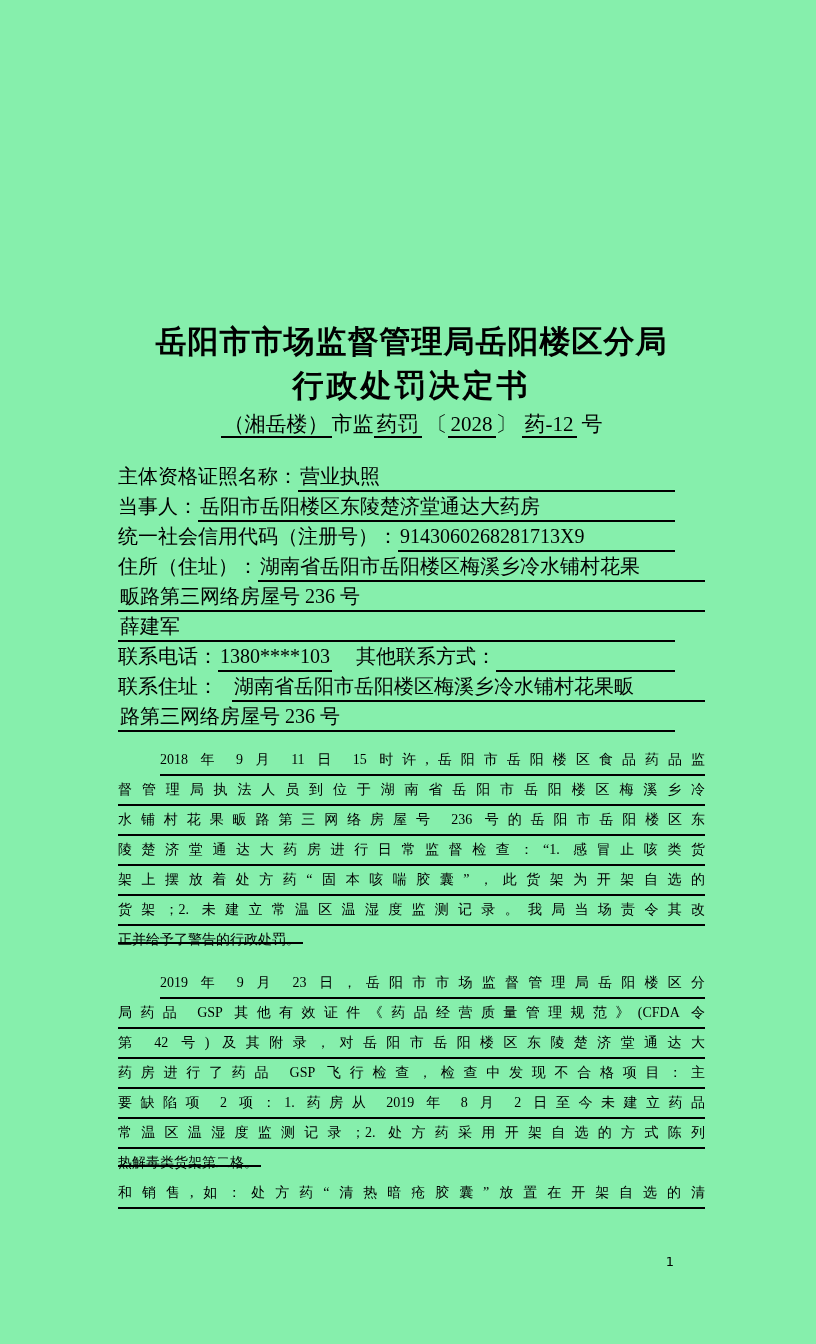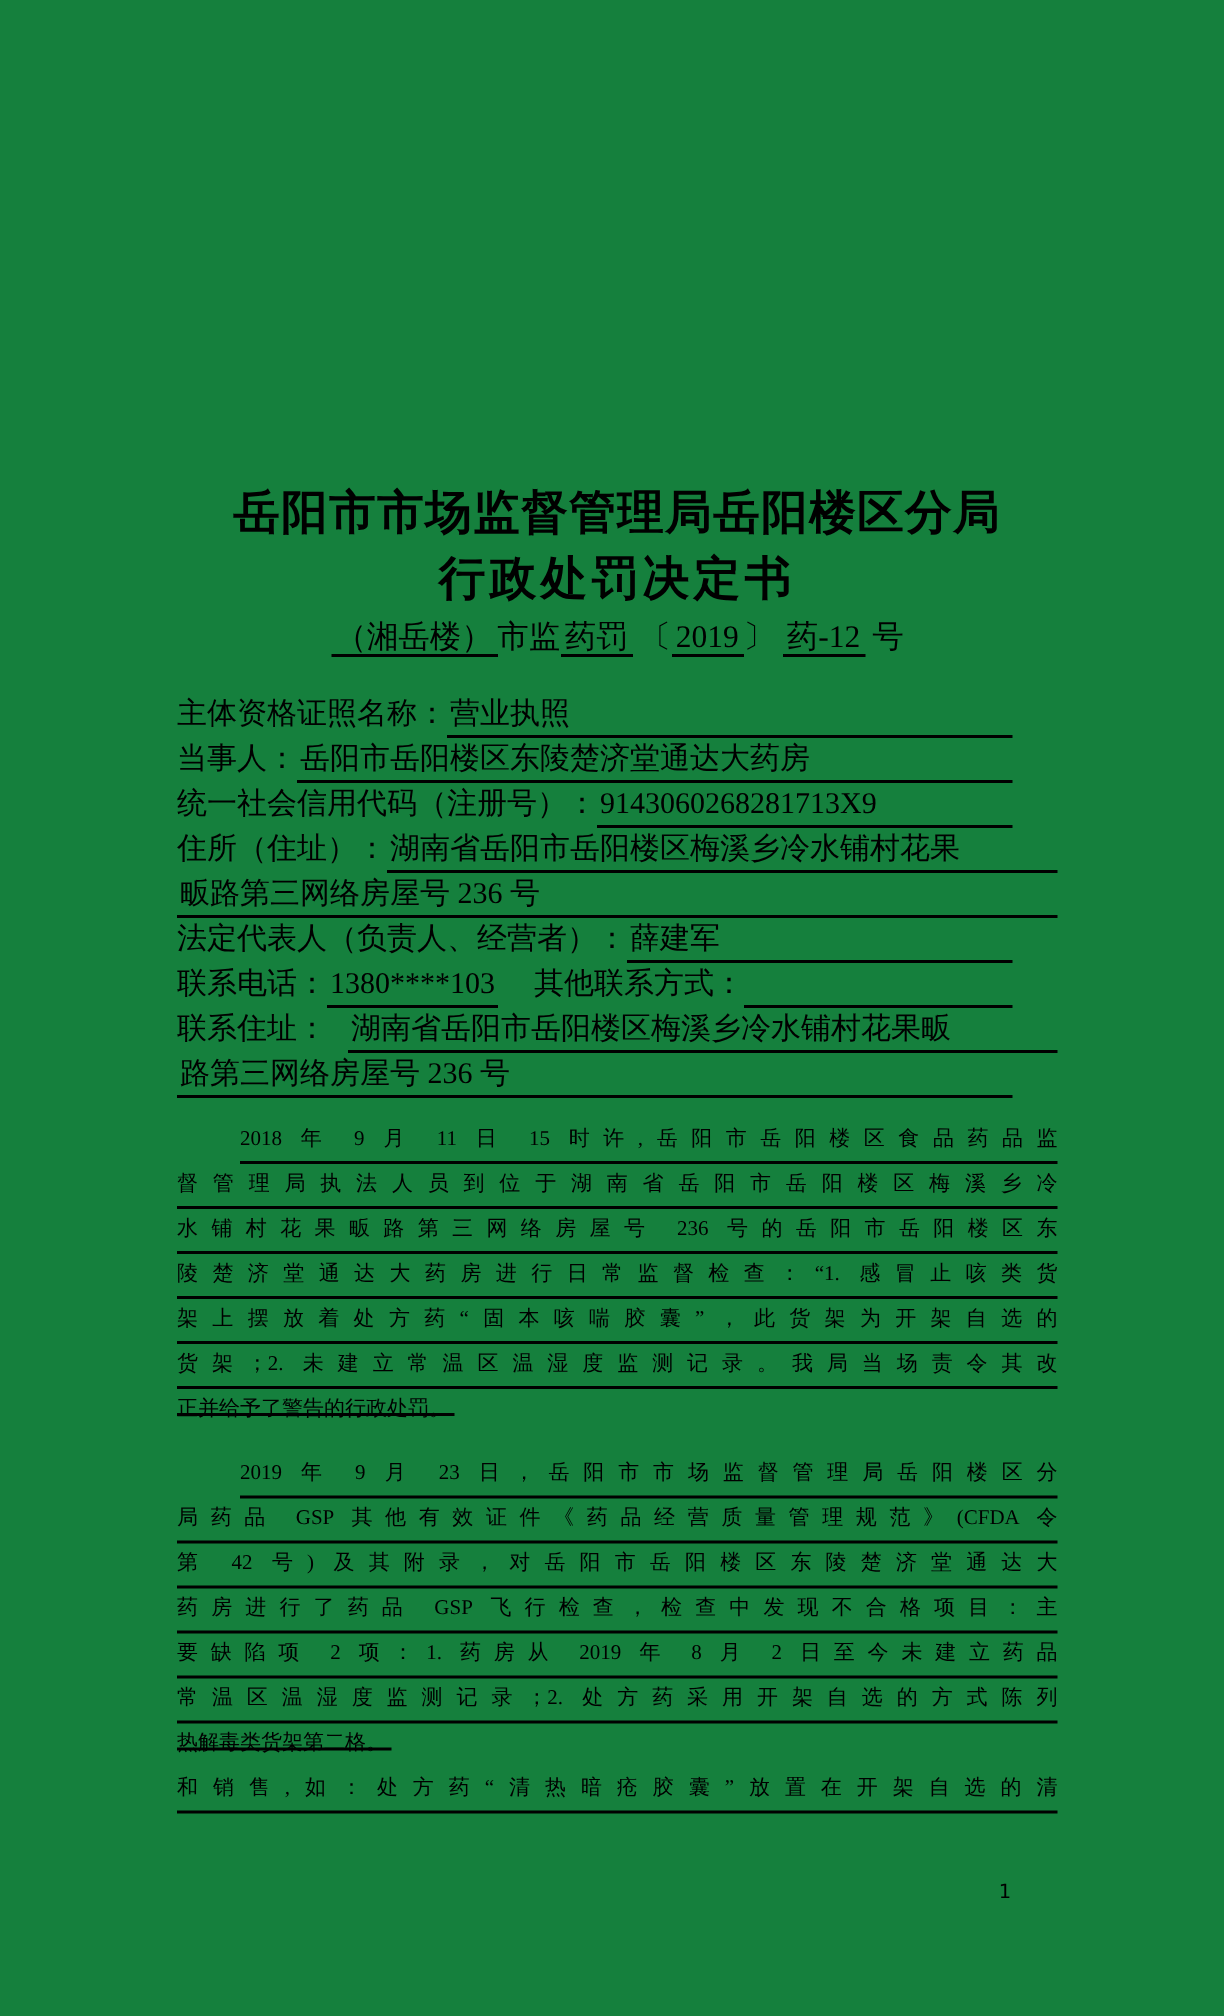--- a/index.html
+++ b/index.html
@@ -5,21 +5,21 @@
   html, body { margin: 0; padding: 0; }
   body {
     width: 816px; height: 1344px;
     background: #ffffff;
     color: #000000;
     font-family: "Liberation Serif", "DejaVu Serif", serif;
   }
   .page {
     position: relative;
     width: 816px; height: 1344px;
-    background: #15803d;
+    background: #86efac;
     overflow: hidden;
   }
   .content {
     position: absolute;
     left: 118px; top: 320px;
     width: 587px;
   }
   .title1 {
     font-size: 31px; line-height: 44px;
     font-weight: 600;
@@ -97,21 +97,21 @@
 </head>
 <body>
 
 <div class="page">
   <div class="content">
 
     <div class="title1">岳阳市市场监督管理局岳阳楼区分局</div>
     <div class="title2">行政处罚决定书</div>
 
     <div class="docnum">
-      <span class="u">（湘岳楼）</span><span>市监</span><span class="u">药罚</span><span class="sp">〔</span><span class="u">2019</span><span>〕</span><span class="u sp">药-12</span><span class="sp">号</span>
+      <span class="u">（湘岳楼）</span><span>市监</span><span class="u">药罚</span><span class="sp">〔</span><span class="u">2028</span><span>〕</span><span class="u sp">药-12</span><span class="sp">号</span>
     </div>
 
     <div class="fields">
 
       <div class="frow short">
         <span class="lbl">主体资格证照名称：</span>
         <span class="val">营业执照</span>
         <span class="fill"></span>
       </div>
 
@@ -132,21 +132,20 @@
         <span class="val">湖南省岳阳市岳阳楼区梅溪乡冷水铺村花果</span>
         <span class="fill"></span>
       </div>
 
       <div class="frow">
         <span class="val">畈路第三网络房屋号 236 号</span>
         <span class="fill"></span>
       </div>
 
       <div class="frow short">
-        <span class="lbl">法定代表人（负责人、经营者）：</span>
         <span class="val">薛建军</span>
         <span class="fill"></span>
       </div>
 
 
       <div class="frow short">
         <span class="lbl">联系电话：</span>
         <span class="val">1380****103</span>
         <span class="lbl2">其他联系方式：</span>
         <span class="val"></span>

